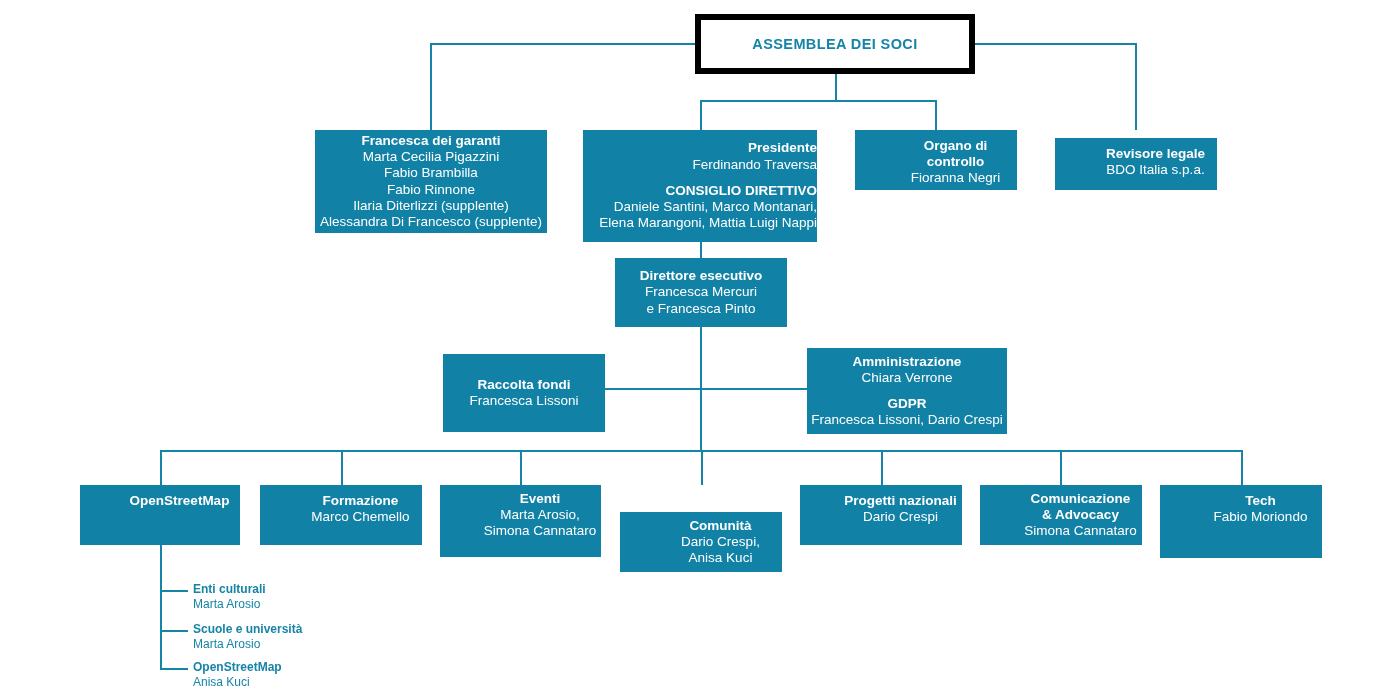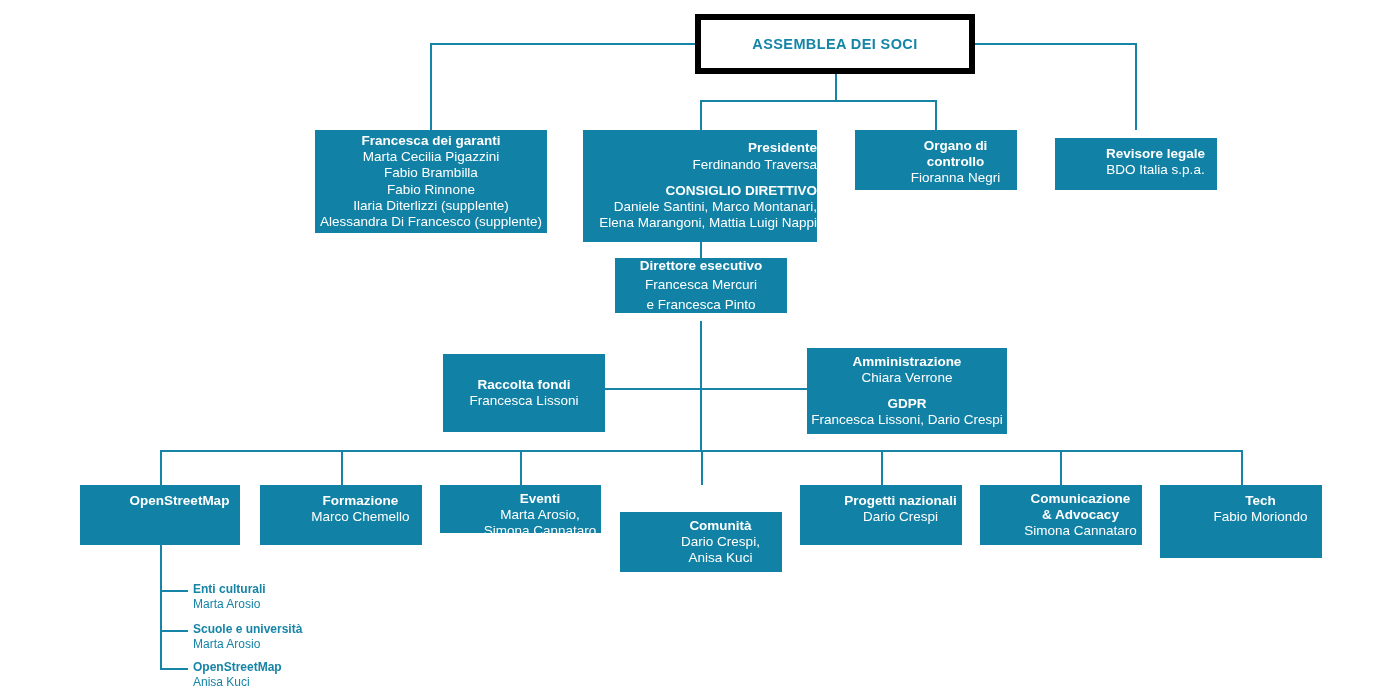--- a/index.html
+++ b/index.html
@@ -95,21 +95,21 @@
   <div class="box top-align" style="left:855px;top:130px;width:162px;height:60px;">
     <div class="bt">Organo di controllo</div>
     <div>Fioranna Negri</div>
   </div>
 
   <div class="box top-align" style="left:1055px;top:130px;width:162px;height:52px;margin-top:8px;">
     <div class="bt">Revisore legale</div>
     <div>BDO Italia s.p.a.</div>
   </div>
 
-  <div class="box" style="left:615px;top:258px;width:172px;height:55px;justify-content:space-between;">
+  <div class="box" style="left:615px;top:258px;width:172px;height:69px;">
     <div class="bt">Direttore esecutivo</div>
     <div>Francesca Mercuri</div>
     <div>e Francesca Pinto</div>
   </div>
 
   <div class="box" style="left:443px;top:354px;width:162px;height:78px;">
     <div class="bt">Raccolta fondi</div>
     <div>Francesca Lissoni</div>
   </div>
 
@@ -123,21 +123,21 @@
 
   <div class="box top-align" style="left:80px;top:485px;width:160px;height:60px;">
     <div class="bt">OpenStreetMap</div>
   </div>
 
   <div class="box top-align" style="left:260px;top:485px;width:162px;height:60px;">
     <div class="bt">Formazione</div>
     <div>Marco Chemello</div>
   </div>
 
-  <div class="box top-align" style="left:440px;top:485px;width:161px;height:48px;padding-top:6px;">
+  <div class="box top-align" style="left:440px;top:485px;width:161px;height:72px;padding-top:6px;">
     <div class="bt">Eventi</div>
     <div>Marta Arosio,</div>
     <div>Simona Cannataro</div>
   </div>
 
   <div class="box top-align" style="left:620px;top:485px;width:162px;height:60px;padding-top:6px;margin-top:27px;">
     <div class="bt">Comunità</div>
     <div>Dario Crespi,</div>
     <div>Anisa Kuci</div>
   </div>

